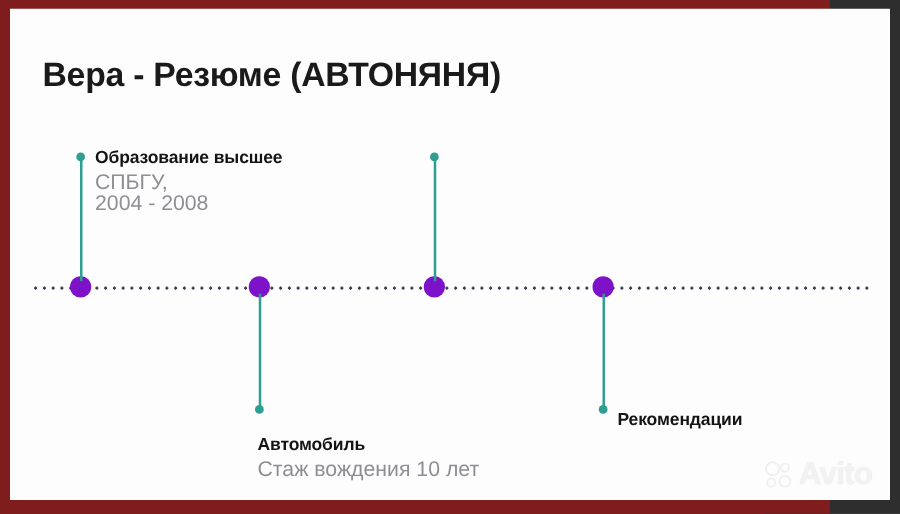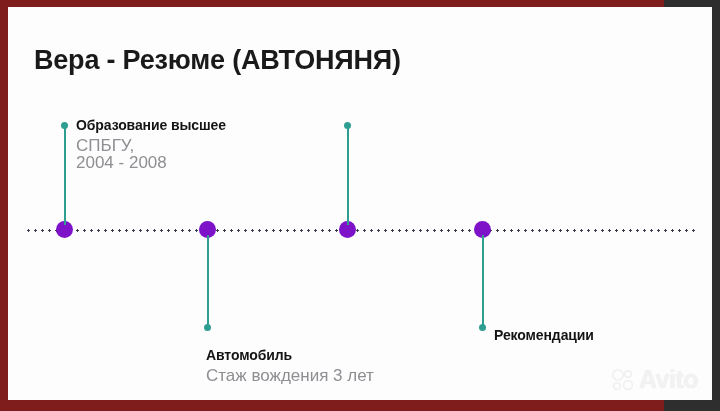--- a/index.html
+++ b/index.html
@@ -148,21 +148,21 @@
       <div class="line">2004 - 2008</div>
     </div>
 
     <div class="node">
       <div class="hub" style="left:191px;   top:214px;"></div>
       <div class="stem" style="left:198.5px; top:228px; height:92px;"></div>
       <div class="cap" style="left:196px;   top:317px;"></div>
     </div>
     <div class="block" style="left:198px; top:308px;margin-top:32px;">
       <h3>Автомобиль</h3>
-      <div class="line">Стаж вождения 3 лет</div>
+      <div class="line">Стаж вождения 10 лет</div>
     </div>
 
     <div class="node">
       <div class="hub" style="left:331px;   top:214px;"></div>
       <div class="stem" style="left:338.5px; top:118px; height:100px;"></div>
       <div class="cap" style="left:336px;   top:115px;"></div>
     </div>
 
     <div class="node">
       <div class="hub" style="left:466px;   top:214px;"></div>

